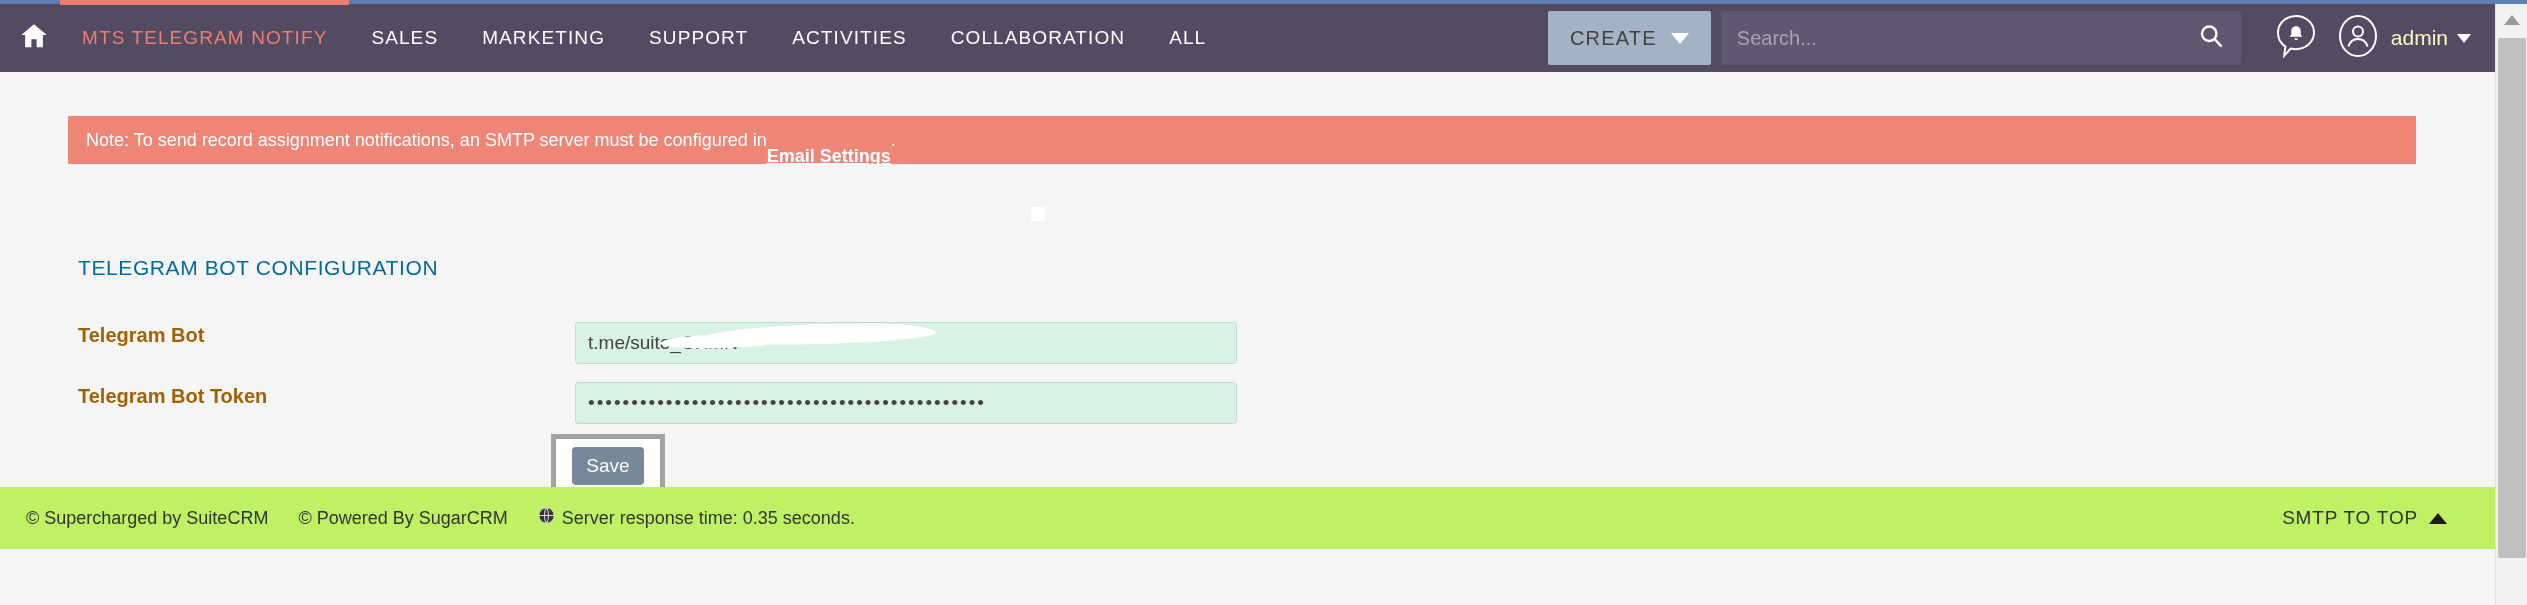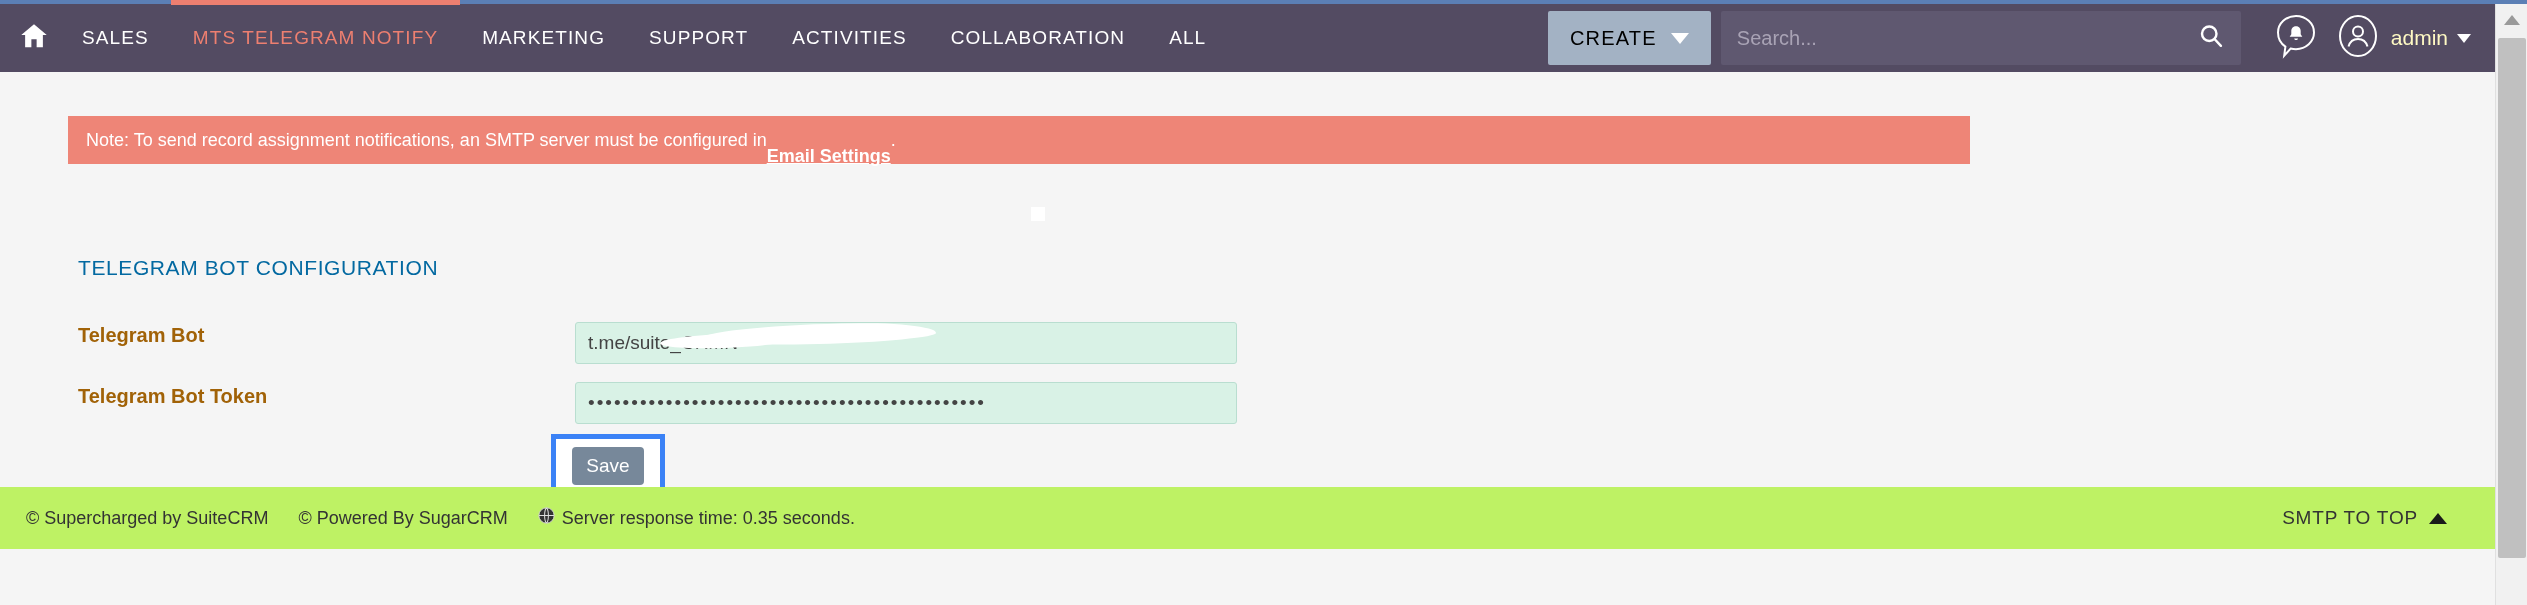--- a/index.html
+++ b/index.html
@@ -70,21 +70,21 @@
   .nav-right {
     margin-left: auto;
     display: flex;
     align-items: center;
     gap: 0px;
     padding-right: 24px;
   }
 
   .create-btn {
     background: #a3b2c4;
-    color: #000000;
+    color: #404040;
     border: none;
     height: 54px;
     padding: 0 22px;
     font-size: 20px;
     letter-spacing: 1.2px;
     font-family: "Liberation Sans", sans-serif;
     display: flex;
     align-items: center;
     gap: 14px;
     cursor: pointer;
@@ -166,21 +166,21 @@
     position: absolute;
     top: 72px; left: 0;
     width: 2495px;
     height: 415px;
     background: #f5f5f5;
   }
 
   .alert {
     position: absolute;
     top: 44px; left: 68px;
-    width: 1902px;
+    width: 2348px;
     height: 48px;
     background: #ee8577;
     color: #ffffff;
     font-size: 18px;
     display: flex;
     align-items: center;
     padding-left: 18px;
   }
   .alert a {
     color: #ffffff;
@@ -248,21 +248,21 @@
     background: #ffffff;
     transform: rotate(-2deg);
     border-radius: 50%;
   }
 
   
   .save-annotation {
     position: absolute;
     top: 362px; left: 551px;
     width: 114px; height: 63px;
-    border: 5px solid #3b82f6;
+    border: 5px solid #a3a3a3;
     background: #ffffff;
     display: flex;
     align-items: center;
     justify-content: center;
   }
   .save-btn {
     background: #77889a;
     color: #ffffff;
     border: none;
     border-radius: 4px;
@@ -351,25 +351,25 @@
 
   <div class="home-icon-wrap">
     <span>
       <svg width="30" height="30" viewBox="0 0 24 24" fill="#ffffff">
         <path d="M12 2.6 1.8 11.2h3.1V21h5V14.6h4.2V21h5V11.2h3.1z"></path>
       </svg>
     </span>
   </div>
 
   <div class="nav-items">
-    <div class="nav-item">
-      <span>SALES</span>
-    </div>
     <div class="nav-item active">
       <span>MTS TELEGRAM NOTIFY</span>
+    </div>
+    <div class="nav-item">
+      <span>SALES</span>
     </div>
     <div class="nav-item">
       <span>MARKETING</span>
     </div>
     <div class="nav-item">
       <span>SUPPORT</span>
     </div>
     <div class="nav-item">
       <span>ACTIVITIES</span>
     </div>

